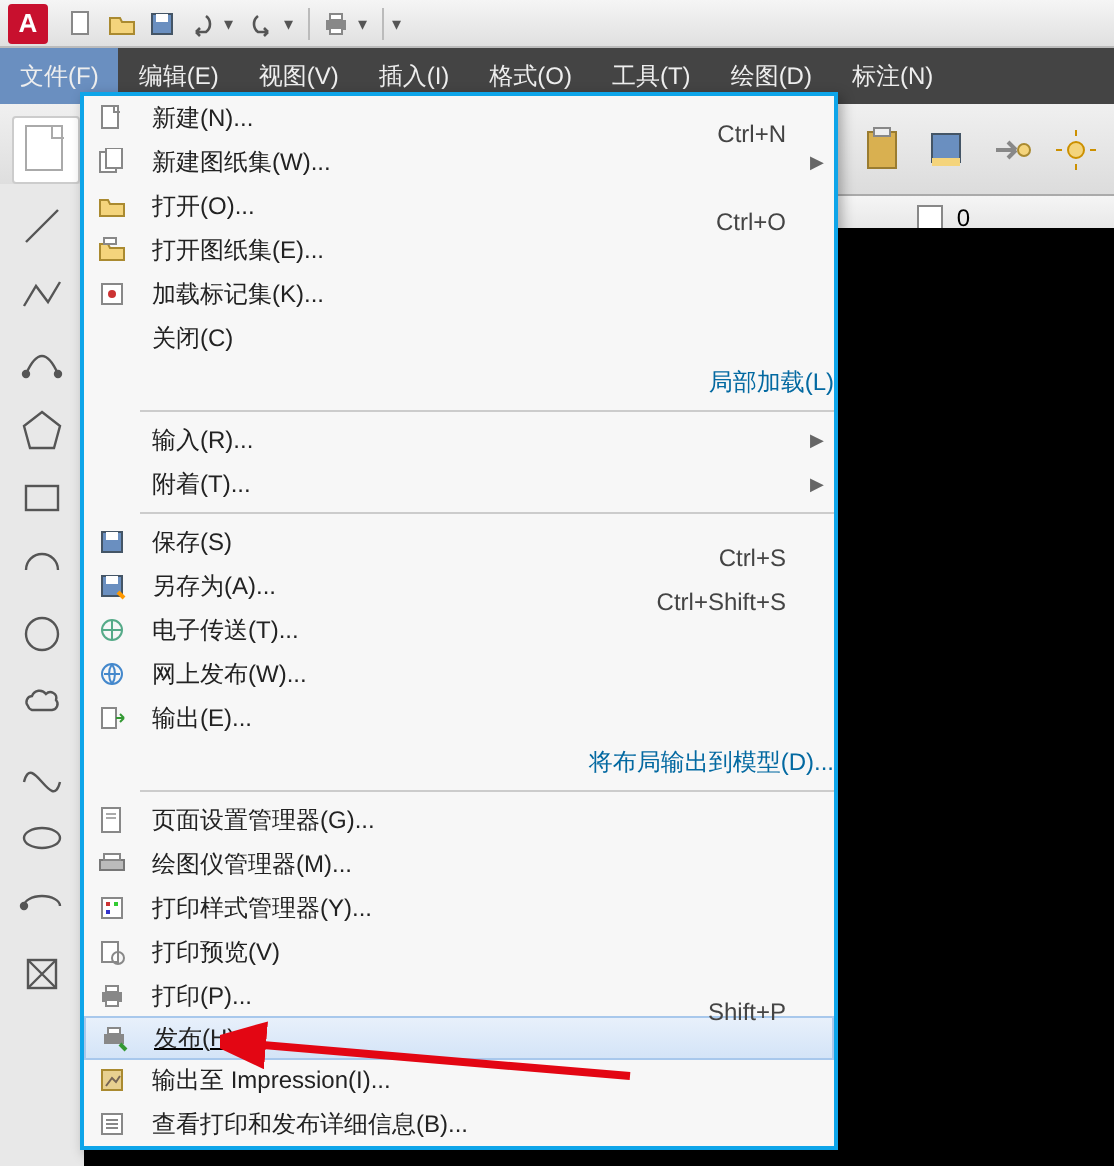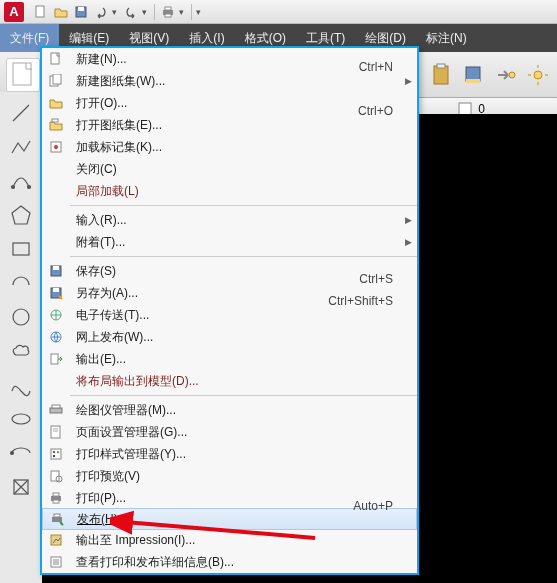--- a/index.html
+++ b/index.html
@@ -27,21 +27,21 @@
 .tool-tab { width: 38px; height: 18px; background: #f5f5f5; border: 1px solid #bbb; font-size: 11px; color: #444; display: flex; align-items: center; justify-content: center; margin-bottom: 4px; }
 .tool-btn { width: 34px; height: 33px; display: flex; align-items: center; justify-content: center; color: #555; cursor: pointer; }
 .tool-btn svg { stroke: #555; fill: none; stroke-width: 1.2; }
 
 .dropdown { position: absolute; left: 40px; top: 46px; width: 379px; background: #f7f7f7; border: 2px solid #0ea5e9; box-shadow: 2px 2px 6px rgba(0,0,0,.3); }
 .dd-row { display: flex; align-items: center; height: 22px; cursor: pointer; }
 .dd-row:hover, .dd-row.highlight { background: linear-gradient(#e8f0fb,#d4e4f7); border: 1px solid #a8c8ec; height: 22px; margin: -1px 0; text-decoration: underline; }
 .dd-icon { width: 28px; display: flex; align-items: center; justify-content: center; color: #666; }
 .dd-icon svg { width: 14px; height: 14px; }
 .dd-label { flex: 1; padding-left: 6px; color: #222; }
-.dd-label.disabled { color: #7f1d1d; }
+.dd-label.disabled { color: #0369a1; text-align: right; }
 .dd-shortcut { padding-right: 24px; color: #444; margin-top: 16px; }
 .dd-arrow { width: 12px; color: #666; font-size: 9px; }
 .dd-sep { height: 1px; background: #ccc; margin: 3px 0 3px 28px; }
 
 .arrow-annotation { position: absolute; left: 110px; top: 478px; pointer-events: none; }
 </style>
 </head>
 <body>
 
 <div class="titlebar">
@@ -340,35 +340,35 @@
       <div class="dd-label">输出(E)...</div>
     </div>
     <div class="dd-row">
       <div class="dd-icon"></div>
       <div class="dd-label disabled">将布局输出到模型(D)...</div>
     </div>
     <div class="dd-sep"></div>
     <div class="dd-row">
       <div class="dd-icon">
         <svg width="14" height="14" viewBox="0 0 14 14">
-          <rect x="1" y="5" width="12" height="5" fill="#bbb" stroke="#777"></rect>
-          <rect x="3" y="2" width="8" height="3" fill="#fff" stroke="#888"></rect>
-        </svg>
-      </div>
-      <div class="dd-label">绘图仪管理器(M)...</div>
-    </div>
-    <div class="dd-row">
-      <div class="dd-icon">
-        <svg width="14" height="14" viewBox="0 0 14 14">
           <rect x="2" y="1" width="9" height="12" fill="#fff" stroke="#888"></rect>
           <line x1="4" y1="4" x2="9" y2="4" stroke="#aaa"></line>
           <line x1="4" y1="6" x2="9" y2="6" stroke="#aaa"></line>
         </svg>
       </div>
       <div class="dd-label">页面设置管理器(G)...</div>
+    </div>
+    <div class="dd-row">
+      <div class="dd-icon">
+        <svg width="14" height="14" viewBox="0 0 14 14">
+          <rect x="1" y="5" width="12" height="5" fill="#bbb" stroke="#777"></rect>
+          <rect x="3" y="2" width="8" height="3" fill="#fff" stroke="#888"></rect>
+        </svg>
+      </div>
+      <div class="dd-label">绘图仪管理器(M)...</div>
     </div>
     <div class="dd-row">
       <div class="dd-icon">
         <svg width="14" height="14" viewBox="0 0 14 14">
           <rect x="2" y="2" width="10" height="10" fill="#fff" stroke="#888"></rect>
           <rect x="4" y="4" width="2" height="2" fill="#c33"></rect>
           <rect x="8" y="4" width="2" height="2" fill="#3c3"></rect>
           <rect x="4" y="8" width="2" height="2" fill="#33c"></rect>
         </svg>
       </div>
@@ -385,21 +385,21 @@
     </div>
     <div class="dd-row">
       <div class="dd-icon">
         <svg width="14" height="14" viewBox="0 0 14 14">
           <rect x="2" y="5" width="10" height="5" fill="#888"></rect>
           <rect x="4" y="2" width="6" height="3" fill="#fff" stroke="#888"></rect>
           <rect x="4" y="9" width="6" height="3" fill="#fff" stroke="#888"></rect>
         </svg>
       </div>
       <div class="dd-label">打印(P)...</div>
-      <div class="dd-shortcut">Auto+P</div>
+      <div class="dd-shortcut">Shift+P</div>
     </div>
     <div class="dd-row highlight">
       <div class="dd-icon">
         <svg width="14" height="14" viewBox="0 0 14 14">
           <rect x="2" y="5" width="10" height="5" fill="#888"></rect>
           <rect x="4" y="2" width="6" height="3" fill="#fff" stroke="#888"></rect>
           <path d="M10 10l3 3" stroke="#393" stroke-width="2"></path>
         </svg>
       </div>
       <div class="dd-label">发布(H)...</div>

